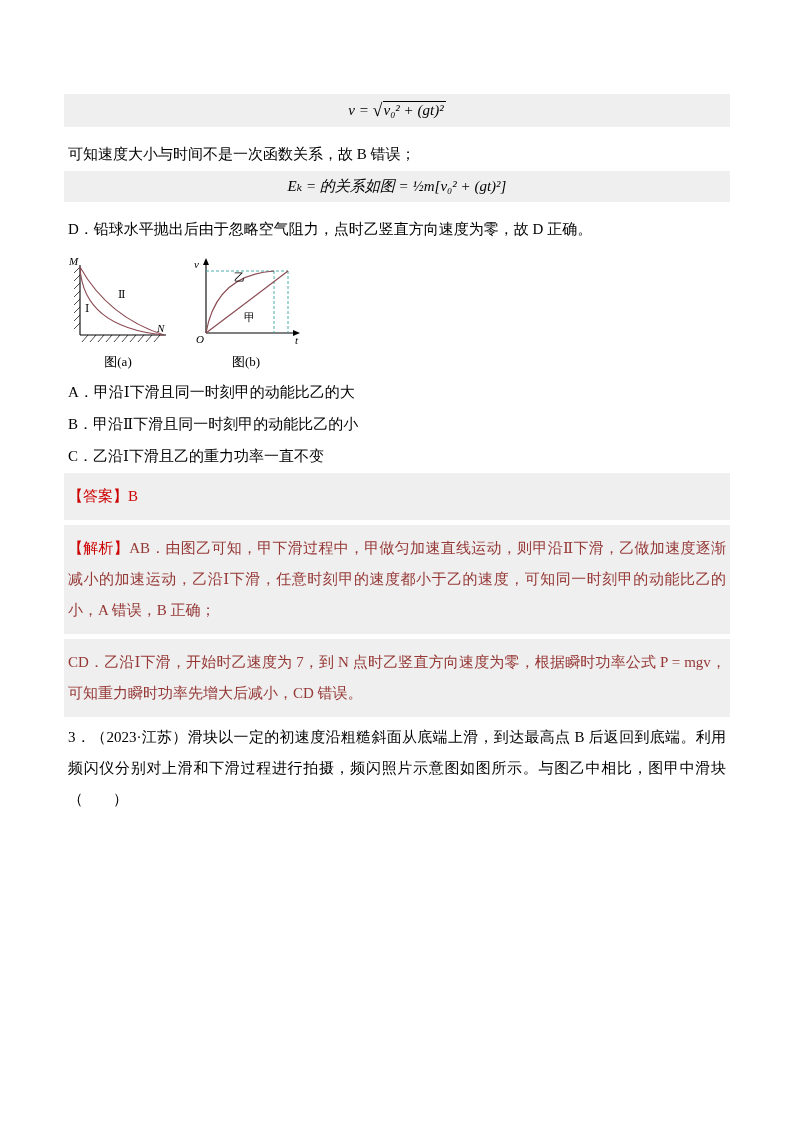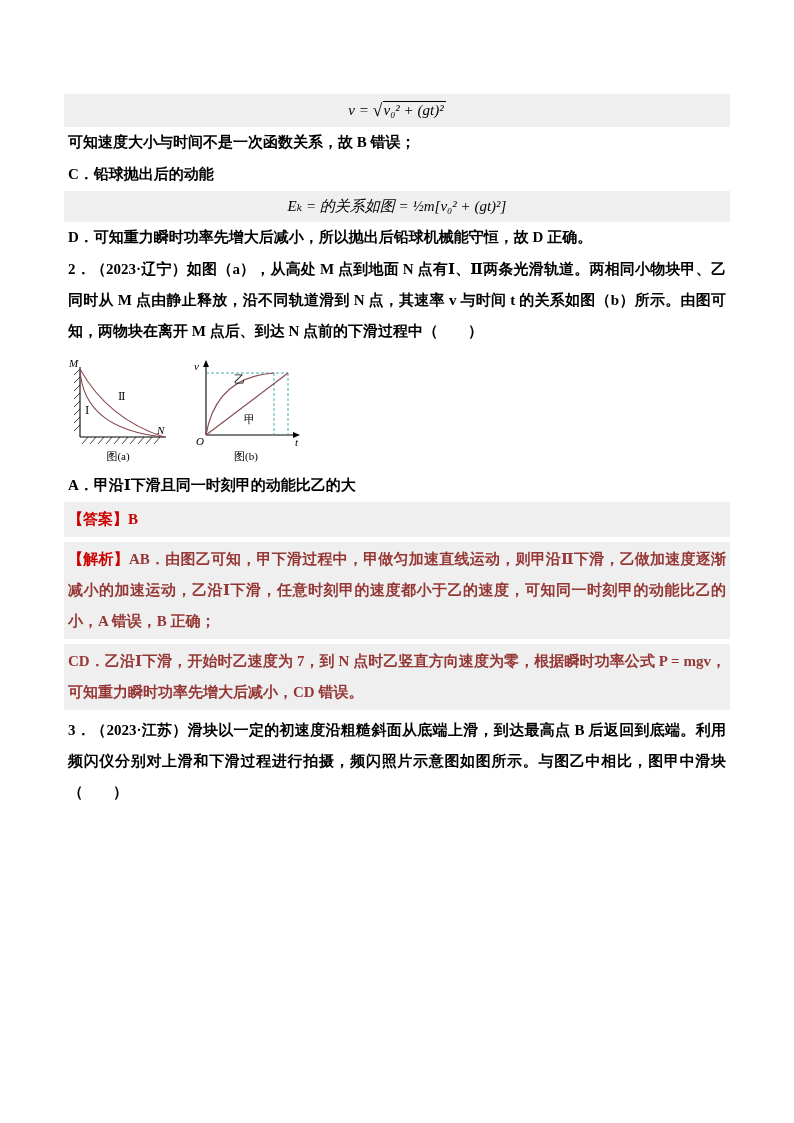--- a/index.html
+++ b/index.html
@@ -2,58 +2,56 @@
 <html><head>
 <meta charset="utf-8">
 <style>
   html,body{margin:0;padding:0;background:#fff;}
   body{
     width:794px;height:1123px;overflow:hidden;
     font-family:"Liberation Serif","DejaVu Serif",serif;
     font-size:15px;color:#000;
   }
   .page{box-sizing:border-box;width:794px;height:1123px;padding:94px 68px 0 68px;}
-  .para{margin:0 0 1px 0;line-height:31px;text-align:justify;font-weight:bold;}
-  .hl{background:#efefef;padding:2px 4px;margin:0 -4px 5px -4px;}
+  .para{margin:0 0 1px 0;line-height:31px;text-align:justify;}
+  .hl{background:#efefef;padding:8px 4px;margin:0 -4px 5px -4px;}
   .label-red{color:#cc0000;}
   .ans-red{color:#cc0000;}
   .analysis-body{color:#953735;}
   .formula-box{
     background:#efefef;display:flex;align-items:center;justify-content:center;
-    margin:0 -4px 0 -4px;padding:6px 0;
+    margin:0 -4px 12px -4px;padding:6px 0;
   }
   .math{font-style:italic;font-size:15px;white-space:nowrap;}
   .math .sqrt{font-style:normal;font-size:18px;vertical-align:-1px;}
   .math .radicand{border-top:1.2px solid #000;padding:0 2px 0 1px;}
   .figures{display:flex;align-items:flex-end;gap:22px;margin:10px 0 6px 0;}
   .fig{margin:0;display:flex;flex-direction:column;align-items:center;}
-  .caption{font-size:11px;margin-top:2px;color:#000;}
+  .caption{font-size:13px;margin-top:8px;color:#000;}
   svg text{font-family:"Liberation Serif","DejaVu Serif",serif;font-size:11px;fill:#000;}
   svg text.it{font-style:italic;}
   .opt{margin-bottom:1px;}
 </style>
 </head>
 <body>
 
 <div class="page">
 
   <div class="formula-box">
     <span class="math"><span>v = </span><span class="sqrt">√</span><span class="radicand">v₀² + (gt)²</span></span>
   </div>
 
   <p class="para">可知速度大小与时间不是一次函数关系，故 B 错误；</p>
-  <p class="para">C．铅球抛出后的动能</p>
 
   <div class="formula-box">
     <span class="math">Eₖ = 的关系如图 = ½m[v₀² + (gt)²]</span>
   </div>
 
-  <p class="para">D．可知重力瞬时功率先增大后减小，所以抛出后铅球机械能守恒，故 D 正确。</p>
+  <p class="para">D．铅球水平抛出后由于忽略空气阻力，点时乙竖直方向速度为零，故 D 正确。</p>
 
-  <p class="para">2．（2023·辽宁）如图（a），从高处 M 点到地面 N 点有Ⅰ、Ⅱ两条光滑轨道。两相同小物块甲、乙同时从 M 点由静止释放，沿不同轨道滑到 N 点，其速率 v 与时间 t 的关系如图（b）所示。由图可知，两物块在离开 M 点后、到达 N 点前的下滑过程中（　　）</p>
 
   <div class="figures">
 
     <figure class="fig">
       <svg width="100" height="90" viewBox="0 0 100 90">
 
         <line x1="12" y1="10" x2="12" y2="80" stroke="#000" stroke-width="1.1"></line>
         <g stroke="#000" stroke-width="0.7">
           <line x1="12" y1="12" x2="6" y2="18"></line>
             <line x1="12" y1="20" x2="6" y2="26"></line>
@@ -110,20 +108,22 @@
         <text x="6" y="88" class="it">O</text>
         <text x="44" y="26">乙</text>
         <text x="54" y="66">甲</text>
       </svg>
       <figcaption class="caption">图(b)</figcaption>
     </figure>
 
   </div>
 
   <p class="para opt">A．甲沿Ⅰ下滑且同一时刻甲的动能比乙的大</p>
+  <p class="para opt">B．甲沿Ⅱ下滑且同一时刻甲的动能比乙的小</p>
+  <p class="para opt">C．乙沿Ⅰ下滑且乙的重力功率一直不变</p>
 
   <p class="para hl"><span class="label-red">【答案】</span><span class="ans-red">B</span></p>
 
   <p class="para hl"><span class="label-red">【解析】</span><span class="analysis-body">AB．由图乙可知，甲下滑过程中，甲做匀加速直线运动，则甲沿Ⅱ下滑，乙做加速度逐渐减小的加速运动，乙沿Ⅰ下滑，任意时刻甲的速度都小于乙的速度，可知同一时刻甲的动能比乙的小，A 错误，B 正确；</span></p>
 
   <p class="para hl analysis-body">CD．乙沿Ⅰ下滑，开始时乙速度为 7，到 N 点时乙竖直方向速度为零，根据瞬时功率公式 P = mgv，可知重力瞬时功率先增大后减小，CD 错误。</p>
 
 
   <p class="para">3．（2023·江苏）滑块以一定的初速度沿粗糙斜面从底端上滑，到达最高点 B 后返回到底端。利用频闪仪分别对上滑和下滑过程进行拍摄，频闪照片示意图如图所示。与图乙中相比，图甲中滑块（　　）</p>
 

